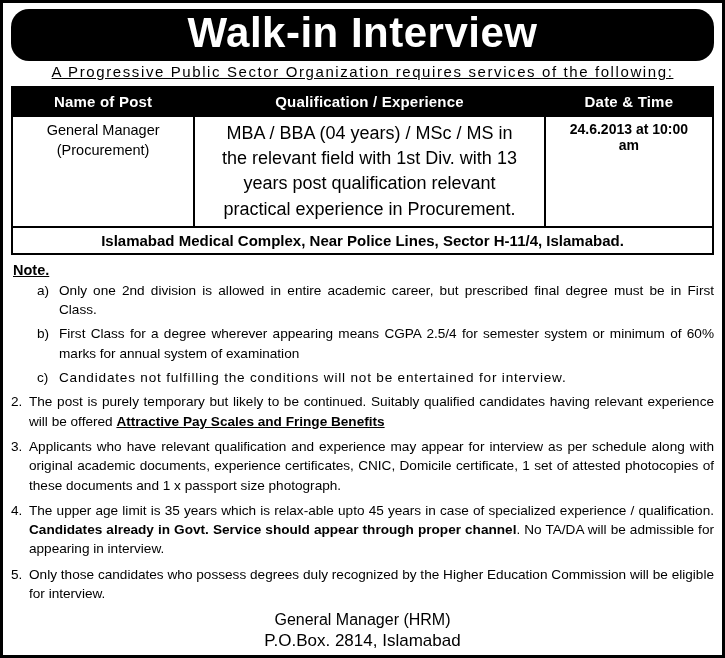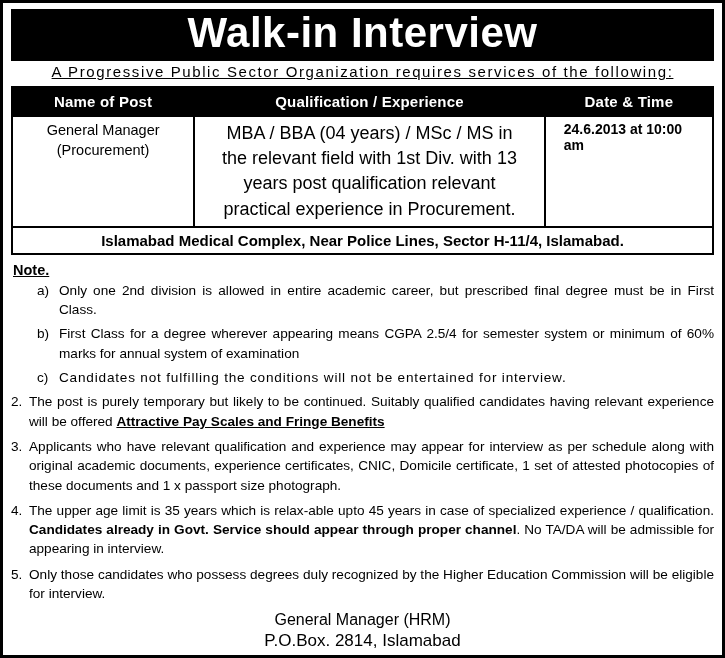--- a/index.html
+++ b/index.html
@@ -27,20 +27,21 @@
     background: #000;
     color: #fff;
     text-align: center;
     margin: 6px 0 0 0;
     padding: 2px 0 6px 0;
     font-size: 42px;
     font-weight: bold;
     letter-spacing: 0.5px;
     line-height: 1.05;
     font-family: "Liberation Sans", sans-serif;
+    border-radius: 18px;
   }
   .notice-no {
     text-align: center;
     font-size: 18px;
     font-weight: bold;
     margin: 6px 0 4px 0;
     letter-spacing: 0.2px;
   }
   .intro {
     text-align: center;
@@ -78,21 +79,21 @@
     line-height: 1.35;
     padding-top: 8px;
   }
   td.qual {
     font-size: 18px;
     line-height: 1.4;
     text-align: center;
     padding-top: 8px;
   }
   td.date {
-    text-align: left;
+    text-align: center;
     font-size: 14px;
     font-weight: bold;
     padding-top: 8px;
   }
   td.venue {
     text-align: center;
     font-size: 15px;
     font-weight: bold;
     padding: 6px 4px;
   }

